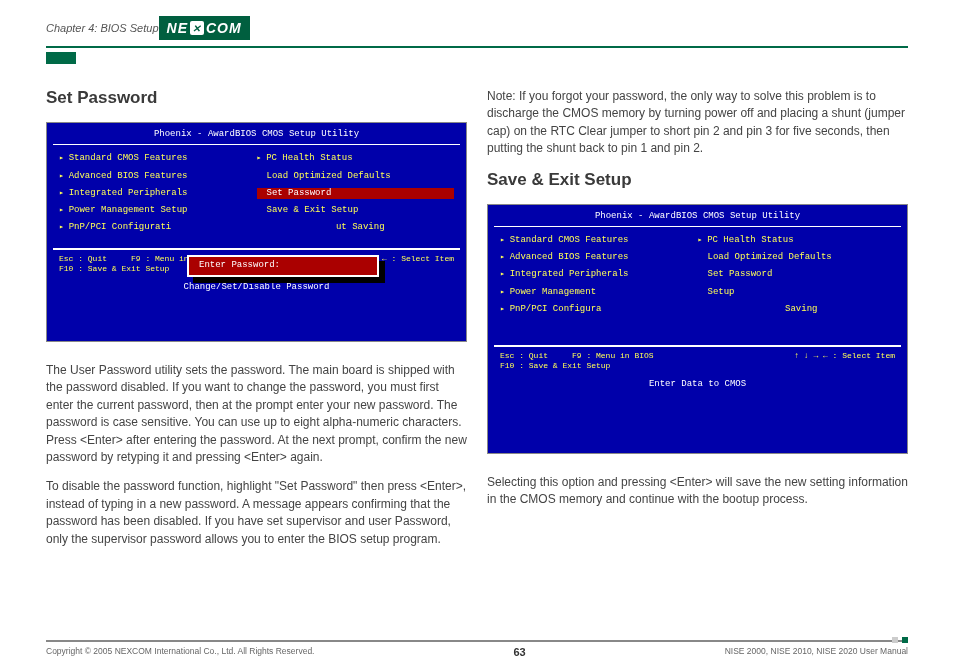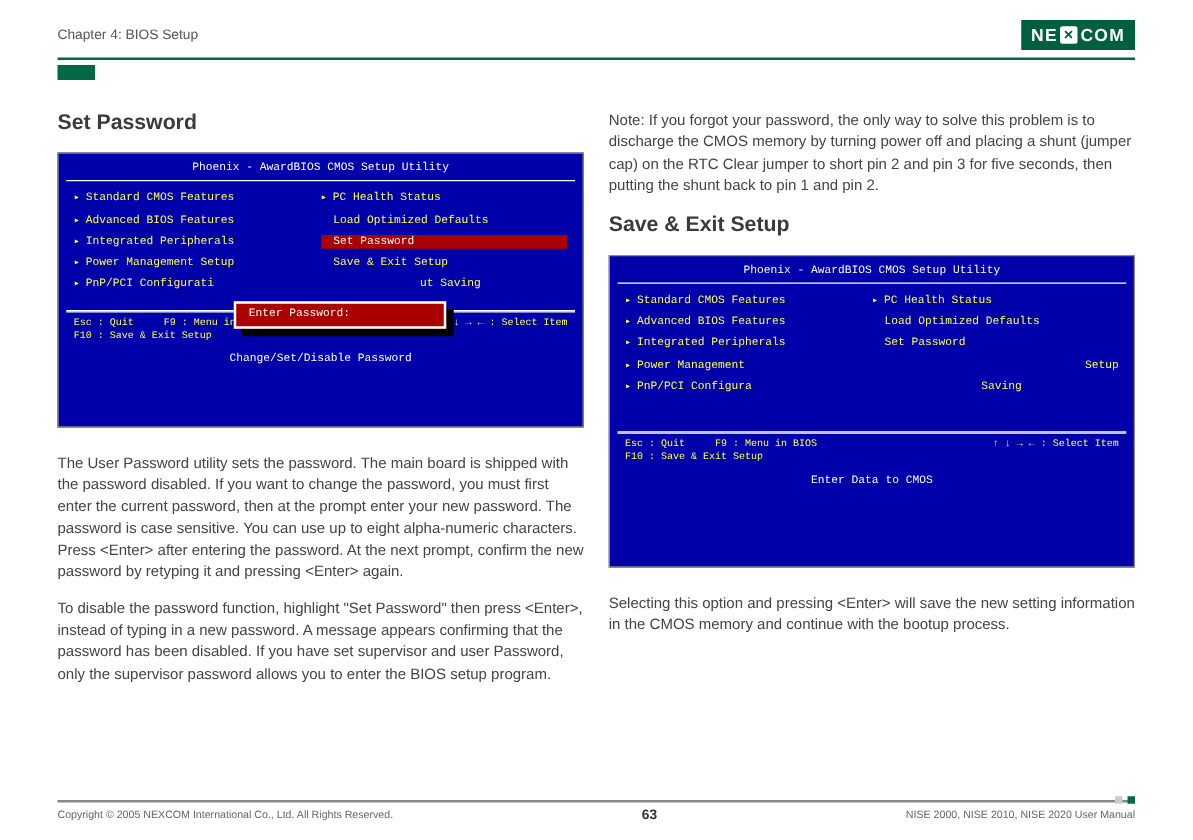--- a/index.html
+++ b/index.html
@@ -9,23 +9,24 @@
     height: 672px;
     background: #fff;
     position: relative;
     color: #333;
   }
   .page {
     padding: 16px 46px 0 46px;
   }
   .topbar {
     display: flex;
-    justify-content: space-between;
+    justify-content: flex-start;
     align-items: center;
     margin-bottom: 6px;
+    font-style: italic;
   }
   .chapter-title {
     font-size: 11px;
     color: #555;
   }
   .logo {
     background: #005f3f;
     color: #fff;
     font-weight: bold;
     padding: 4px 8px;
@@ -236,21 +237,21 @@
               <span class="bios-item noarrow" style="text-align:center;">ut Saving</span>
             </div>
           </div>
         </div>
         <div class="bios-footer">
           <div style="white-space:pre;">Esc : Quit     F9 : Menu in BIOS
 F10 : Save &amp; Exit Setup</div>
           <div>↑ ↓ → ←   : Select Item</div>
         </div>
         <div class="bios-bottom">Change/Set/Disable Password</div>
-        <div class="dialog" style="left:140px; top:118px; width:170px; height:22px; display:flex; align-items:center;">Enter Password:</div>
+        <div class="dialog" style="left:140px; top:132px; width:192px; height:22px; display:flex; align-items:center;">Enter Password:</div>
       </div>
 
       <p class="body-text">The User Password utility sets the password. The main board is shipped with the password disabled. If you want to change the password, you must first enter the current password, then at the prompt enter your new password. The password is case sensitive. You can use up to eight alpha-numeric characters. Press &lt;Enter&gt; after entering the password. At the next prompt, confirm the new password by retyping it and pressing &lt;Enter&gt; again.</p>
       <p class="body-text">To disable the password function, highlight "Set Password" then press &lt;Enter&gt;, instead of typing in a new password. A message appears confirming that the password has been disabled. If you have set supervisor and user Password, only the supervisor password allows you to enter the BIOS setup program.</p>
     </div>
 
     <div class="col">
       <p class="body-text">Note: If you forgot your password, the only way to solve this problem is to discharge the CMOS memory by turning power off and placing a shunt (jumper cap) on the RTC Clear jumper to short pin 2 and pin 3 for five seconds, then putting the shunt back to pin 1 and pin 2.</p>
 
       <h2 class="section">Save &amp; Exit Setup</h2>
@@ -263,21 +264,21 @@
               <span class="bios-item">Standard CMOS Features</span>
               <span class="bios-item">Advanced BIOS Features</span>
               <span class="bios-item">Integrated Peripherals</span>
               <span class="bios-item">Power Management</span>
               <span class="bios-item">PnP/PCI Configura</span>
             </div>
             <div>
               <span class="bios-item">PC Health Status</span>
               <span class="bios-item noarrow">Load Optimized Defaults</span>
               <span class="bios-item noarrow">Set Password</span>
-              <span class="bios-item noarrow" style="text-align:right;">Setup</span>
+              <span class="bios-item noarrow" style="">Setup</span>
               <span class="bios-item noarrow" style="text-align:center;">Saving</span>
             </div>
           </div>
         </div>
         <div class="bios-footer">
           <div style="white-space:pre;">Esc : Quit     F9 : Menu in BIOS
 F10 : Save &amp; Exit Setup</div>
           <div>↑ ↓ → ←   : Select Item</div>
         </div>
         <div class="bios-bottom">Enter Data to CMOS</div>

